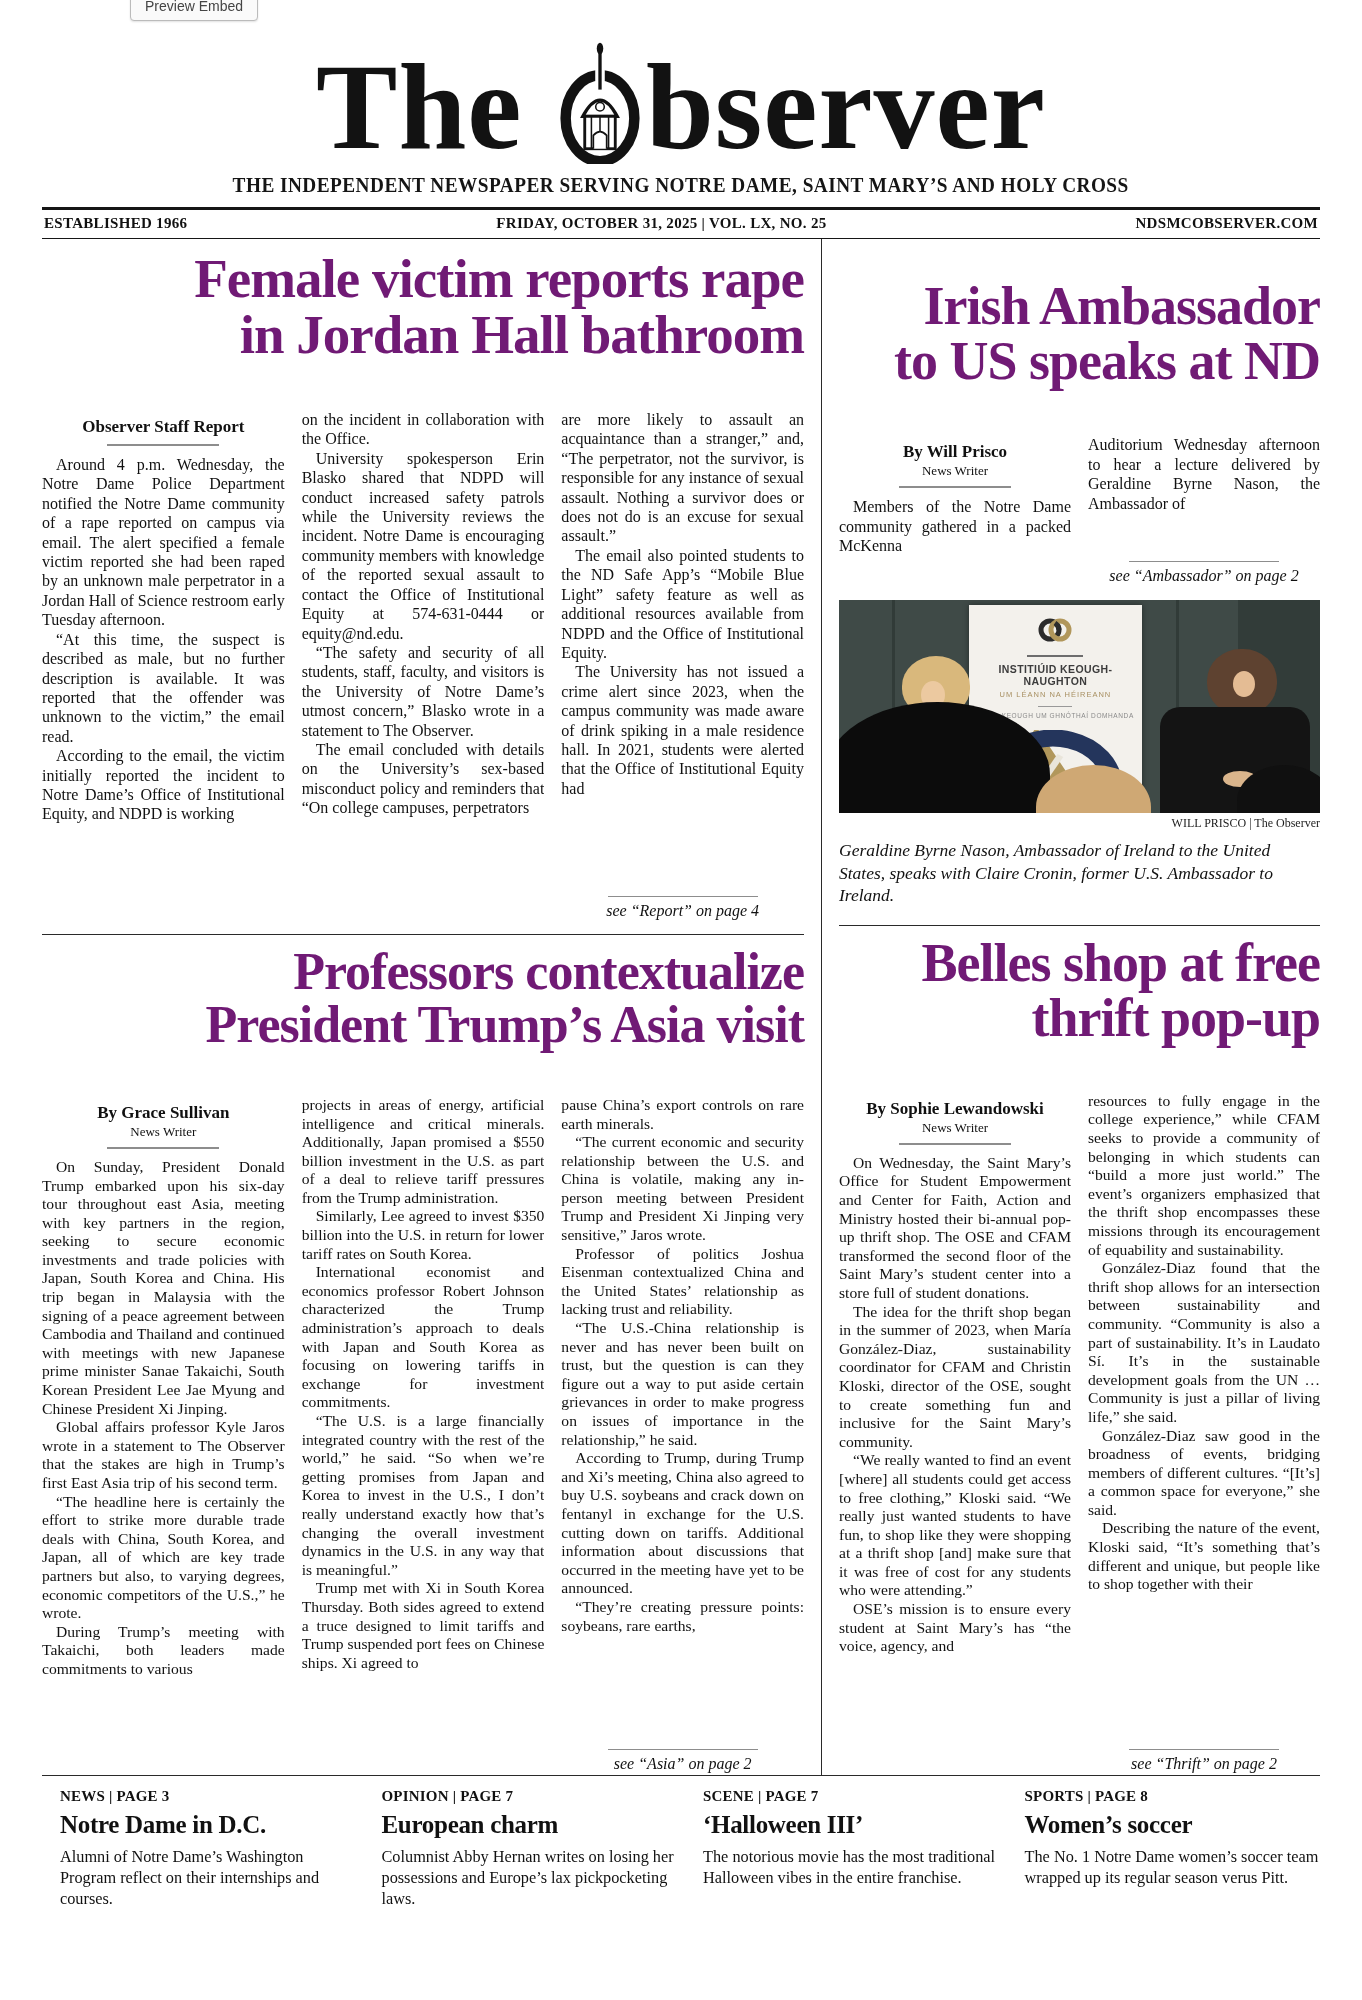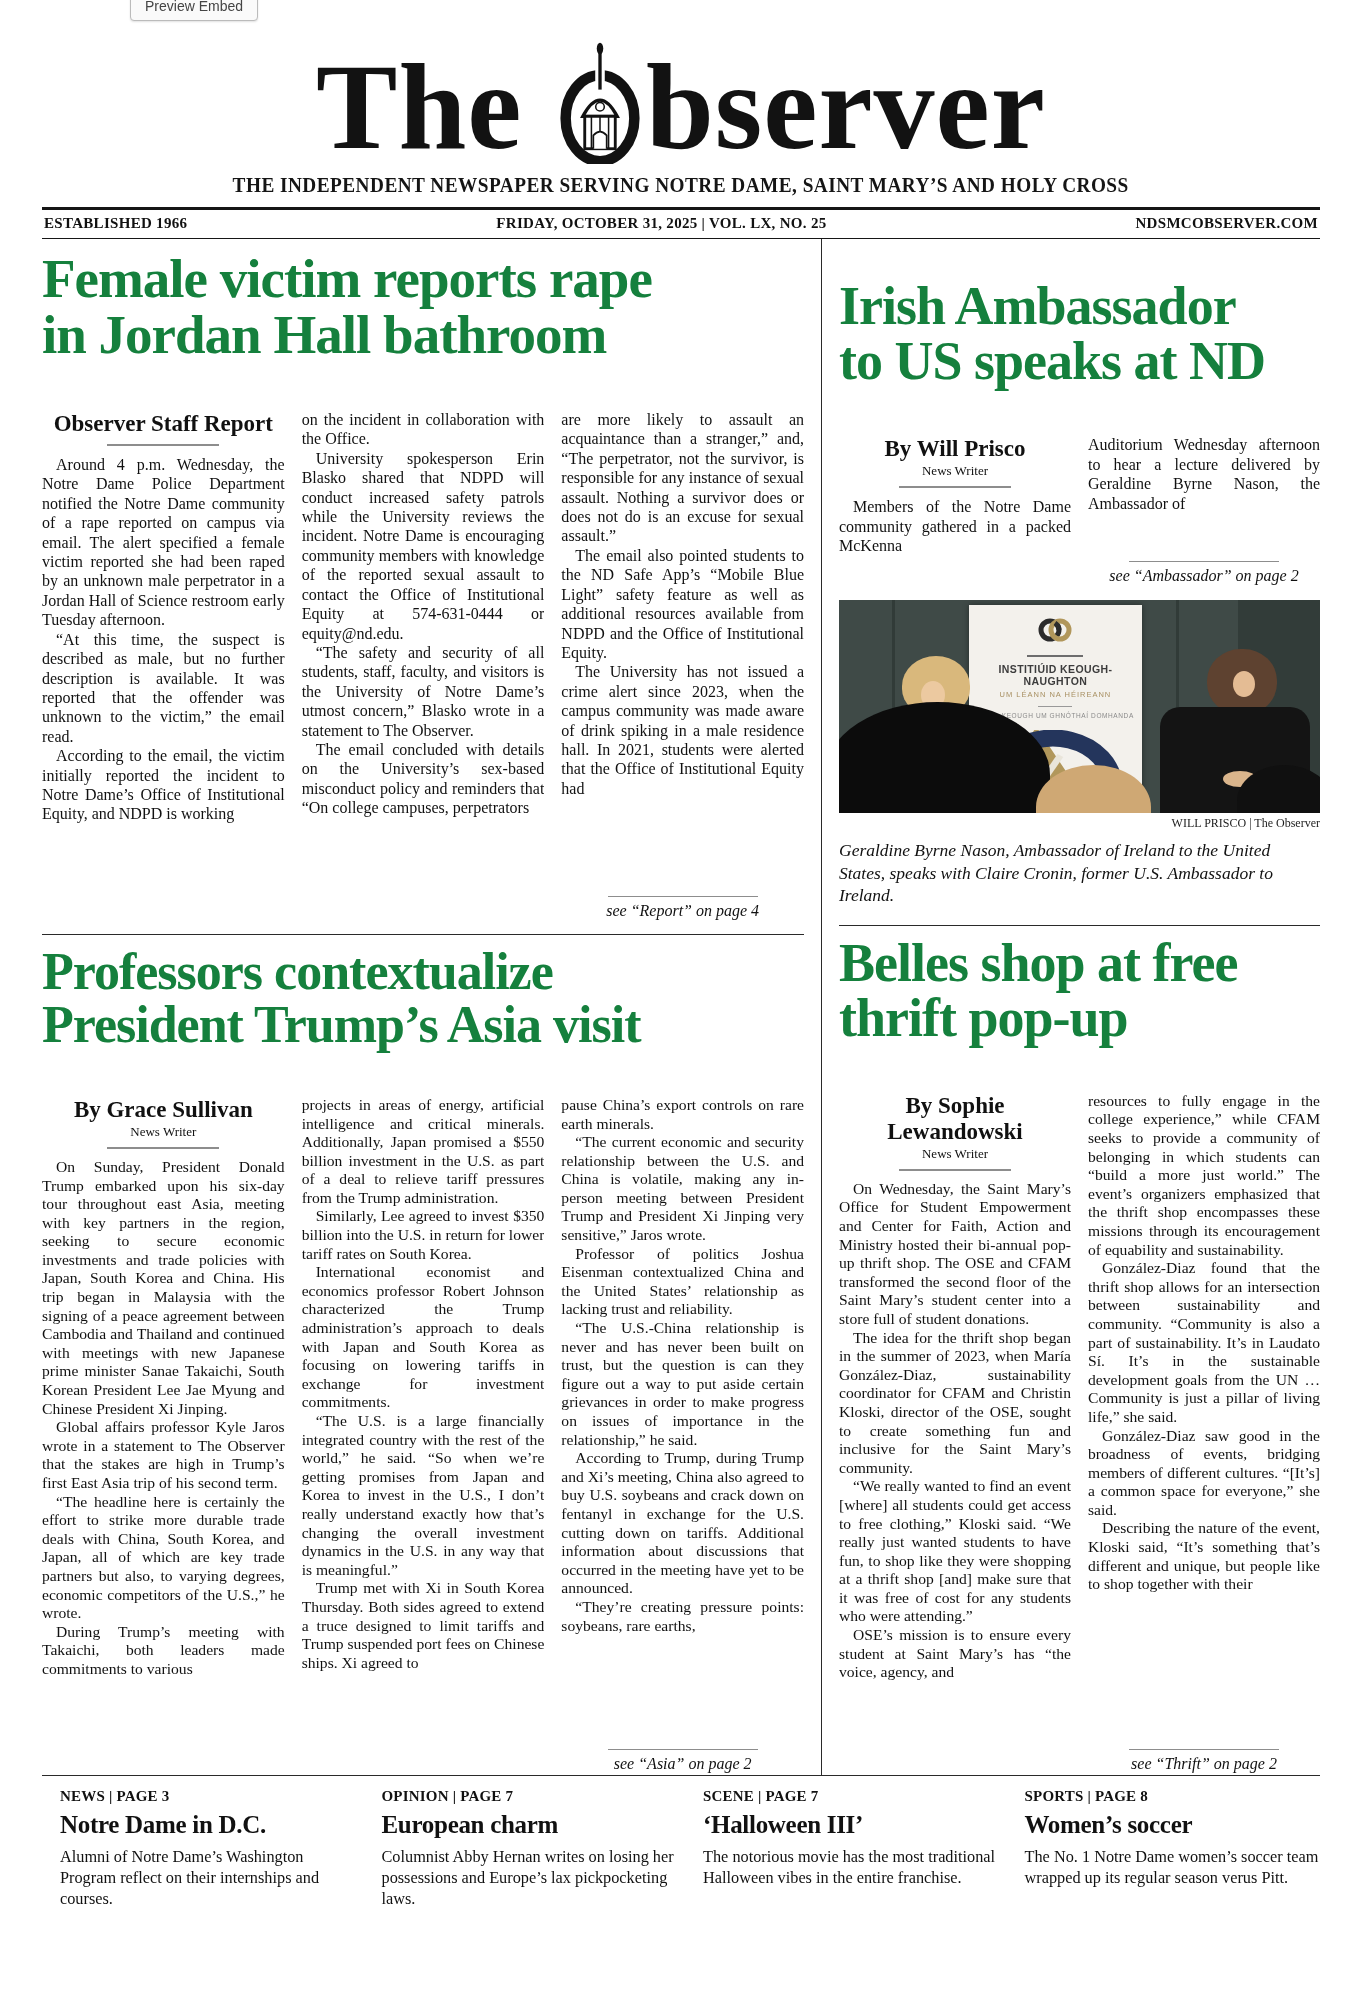--- a/index.html
+++ b/index.html
@@ -39,40 +39,40 @@
   .dateline .mid{text-align:center;}
 
   
   .main{display:flex;height:1536px;margin-top:0;}
   .half{display:flex;flex-direction:column;min-width:0;}
   .half-left{width:762px;border-right:1px solid #2a2a2a;padding-right:17px;}
   .half-right{flex:1;padding-left:17px;}
   article{display:flex;flex-direction:column;min-height:0;}
 
   .headline{
-    text-align:left;font-weight:bold;color:#15803d;line-height:1.02;letter-spacing:-1px;
+    text-align:right;font-weight:bold;color:#701a75;line-height:1.02;letter-spacing:-1px;
   }
   .headline .hl{display:block;}
   .h-rape{font-size:55px;margin-top:12px;}
   .h-amb{font-size:54px;margin-top:40px;}
   .h-asia{font-size:52px;margin-top:10px;}
   .h-thrift{font-size:54px;margin-top:10px;}
 
   .cols{display:flex;gap:17px;margin-top:10px;min-height:0;}
   .col{flex:1;min-width:0;display:flex;flex-direction:column;overflow:hidden;}
   .colbody{flex:1 1 auto;overflow:hidden;}
 
   .art-rape .cols{height:512px;}
   .art-amb .cols{height:152px;flex:0 0 auto;}
   .art-asia{flex:1;}
   .art-asia .cols{flex:1;}
   .art-thrift{flex:1;}
   .art-thrift .cols{flex:1;}
 
-  .byline{text-align:center;font-size:23px;font-weight:600;margin-top:1px;}
+  .byline{text-align:center;font-size:17px;font-weight:600;margin-top:7px;}
   .byrole{text-align:center;font-size:13px;margin-top:1px;}
   .byrule{width:112px;border-top:2px solid #8d8d8d;margin:7px auto 9px;}
 
   .para{margin:0;font-size:16px;line-height:19.4px;text-align:justify;hyphens:auto;-webkit-hyphens:auto;}
   .para.ind{text-indent:14px;}
   .art-asia .para,.art-thrift .para{font-size:15.6px;line-height:18.6px;}
 
   .jumpblock{flex:0 0 auto;padding-bottom:2px;}
   .jump-bottom{margin-top:auto;}
   .jumprule{width:150px;border-top:1px solid #8d8d8d;margin:9px auto 5px;}

